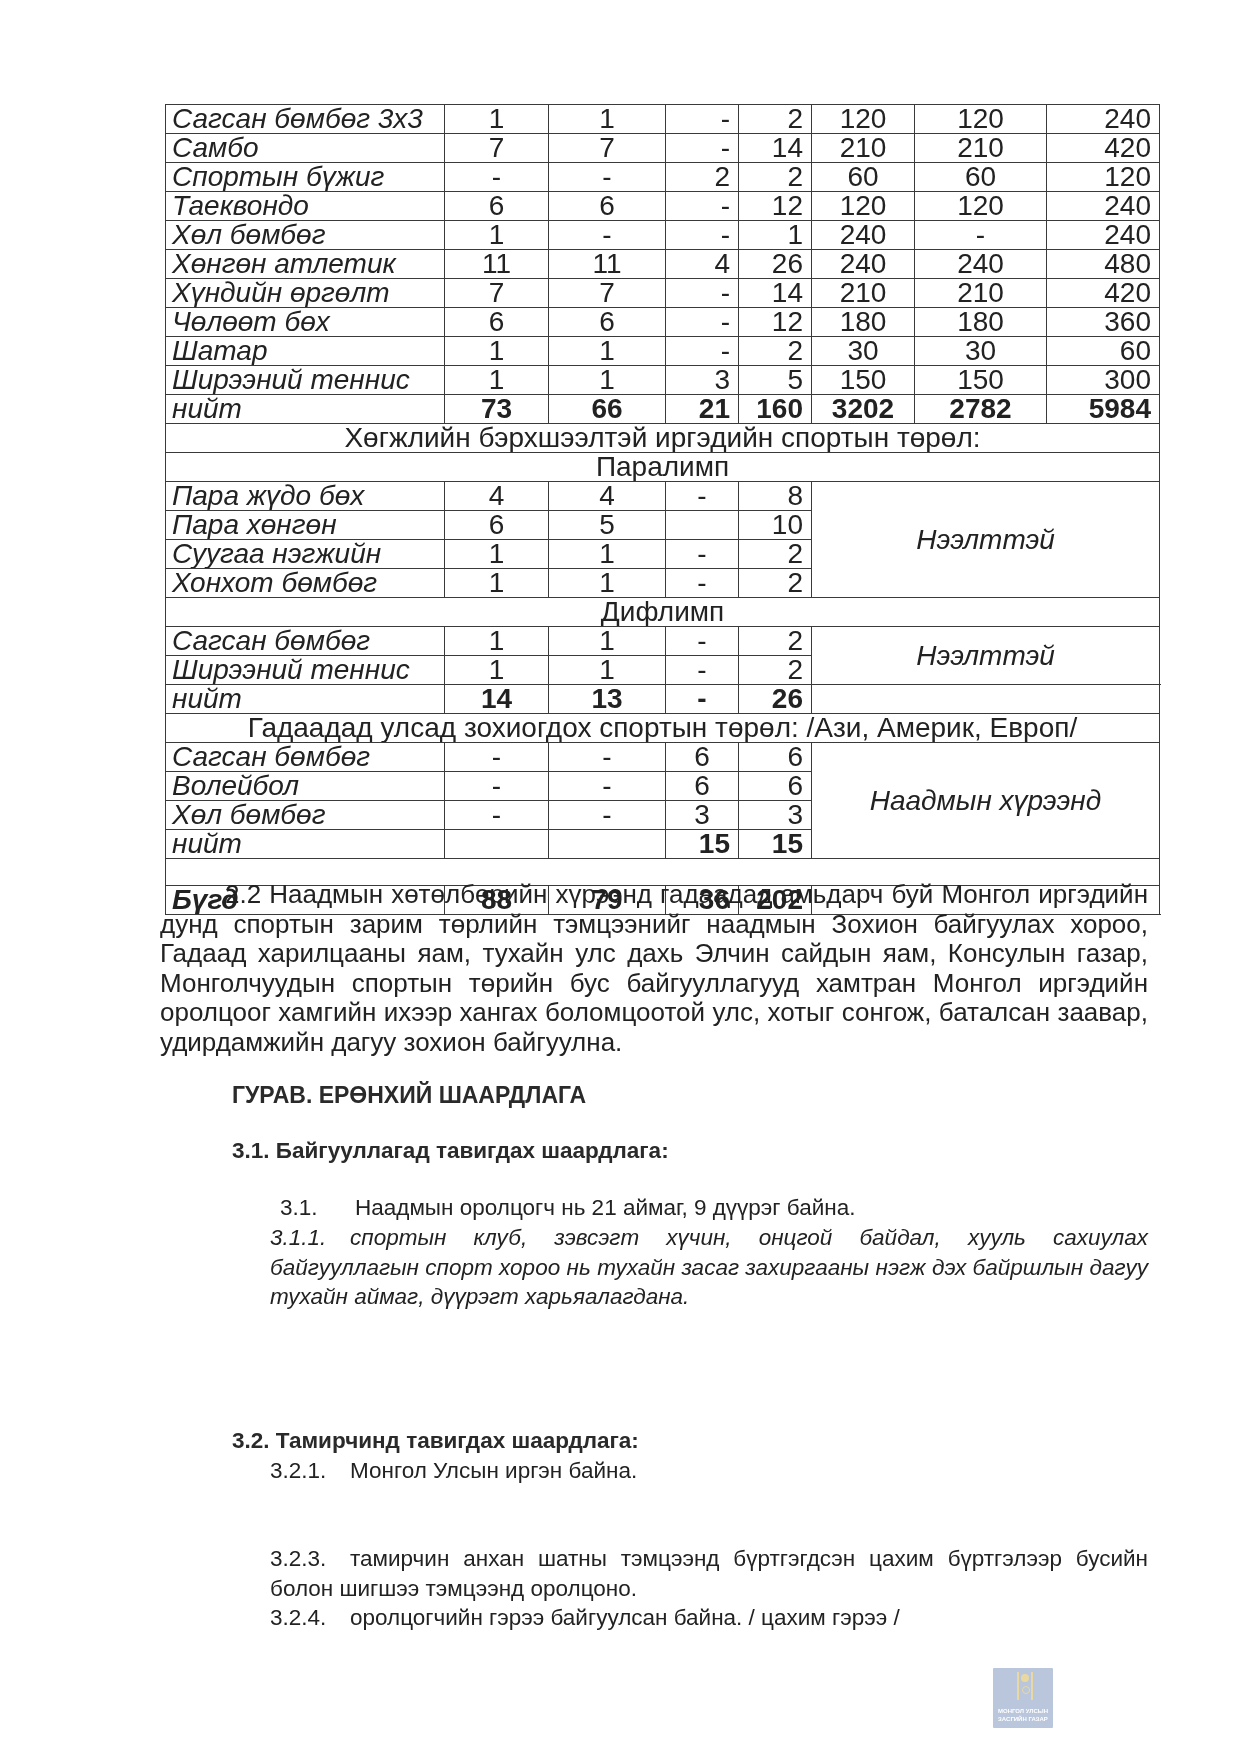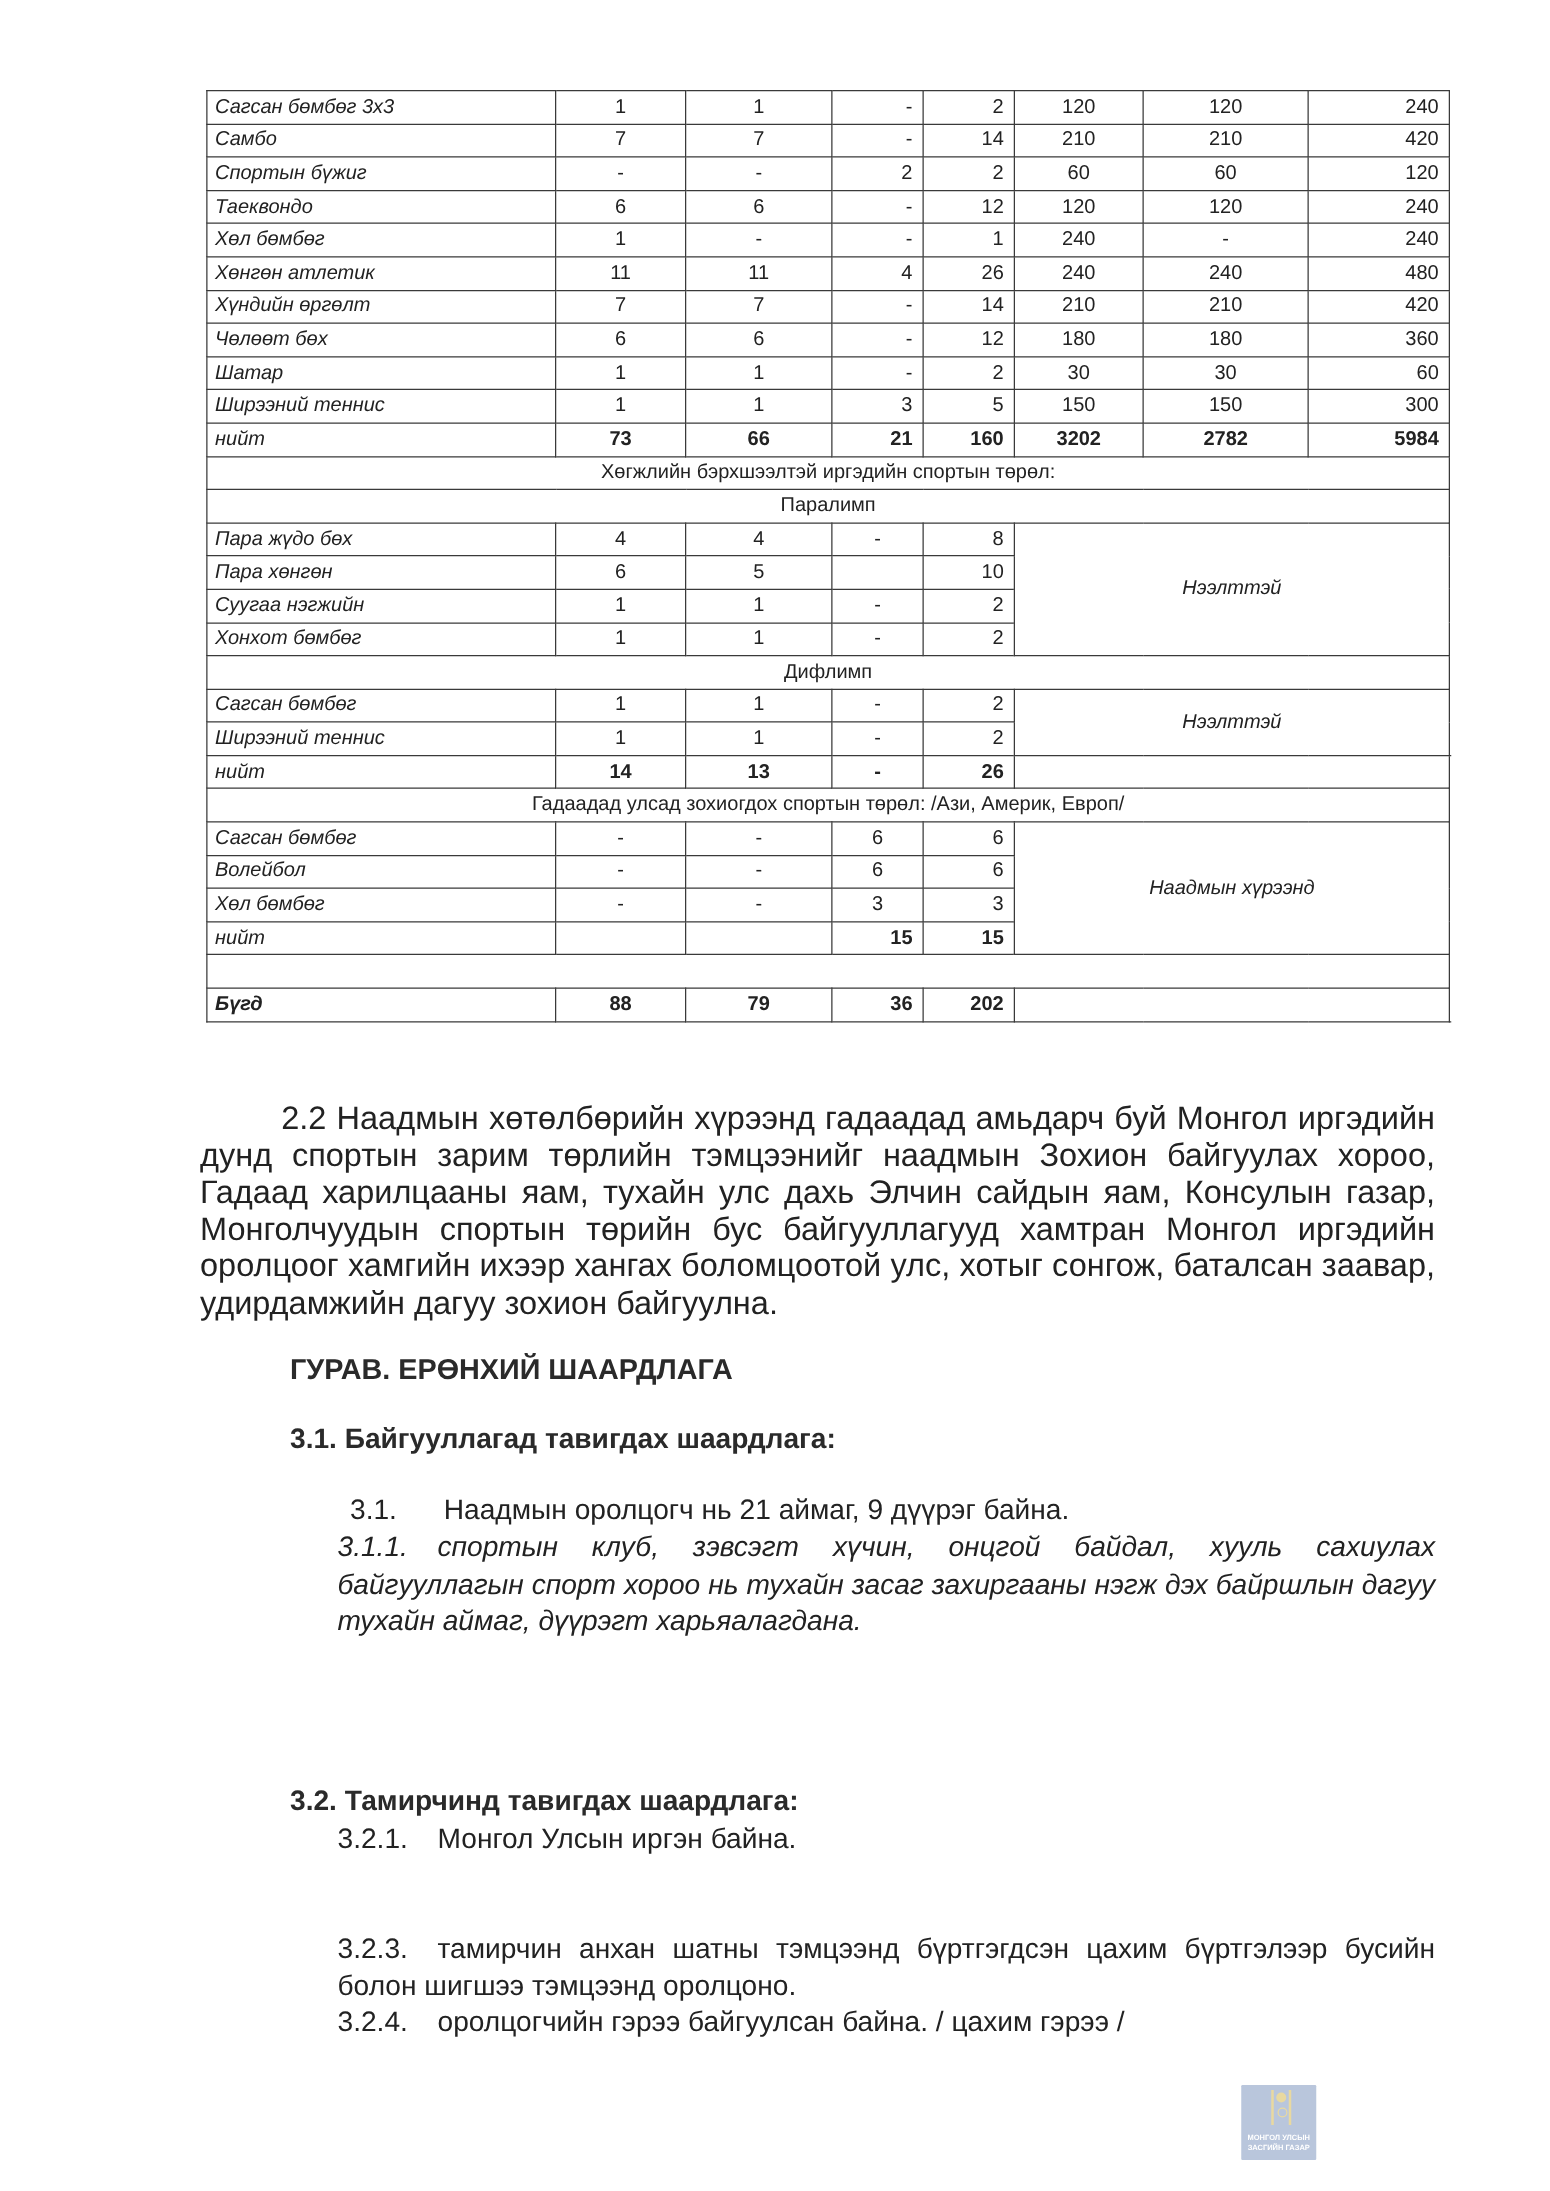--- a/index.html
+++ b/index.html
@@ -4,23 +4,23 @@
 <style>
   html, body { margin: 0; padding: 0; }
   body {
     width: 1240px; height: 1753px; background: #ffffff; position: relative;
     font-family: "Liberation Sans", sans-serif; color: #222222; overflow: hidden;
   }
   .page { position: absolute; left: 0; top: 0; width: 1240px; height: 1753px; }
 
   
   table.sports {
-    position: absolute; left: 165px; top: 72px; width: 994px;
+    position: absolute; left: 165px; top: 104px; width: 994px;
     border-collapse: collapse; table-layout: fixed;
-    font-size: 16px; line-height: 1;
+    font-size: 28px; line-height: 1;
   }
   table.sports td {
     border: 1.5px solid #3a3a3a; height: 25.6px; padding: 0 6px;
     vertical-align: middle; white-space: nowrap; overflow: hidden;
   }
   td.name { font-style: italic; text-align: left; padding-left: 10px; }
   td.num { text-align: center; }
   td.num.r { text-align: right; padding-right: 8px; }
   td.bold { font-weight: bold; margin-top: 24px; }
   td.total-label { font-style: italic; text-align: left; padding-left: 95px; }

